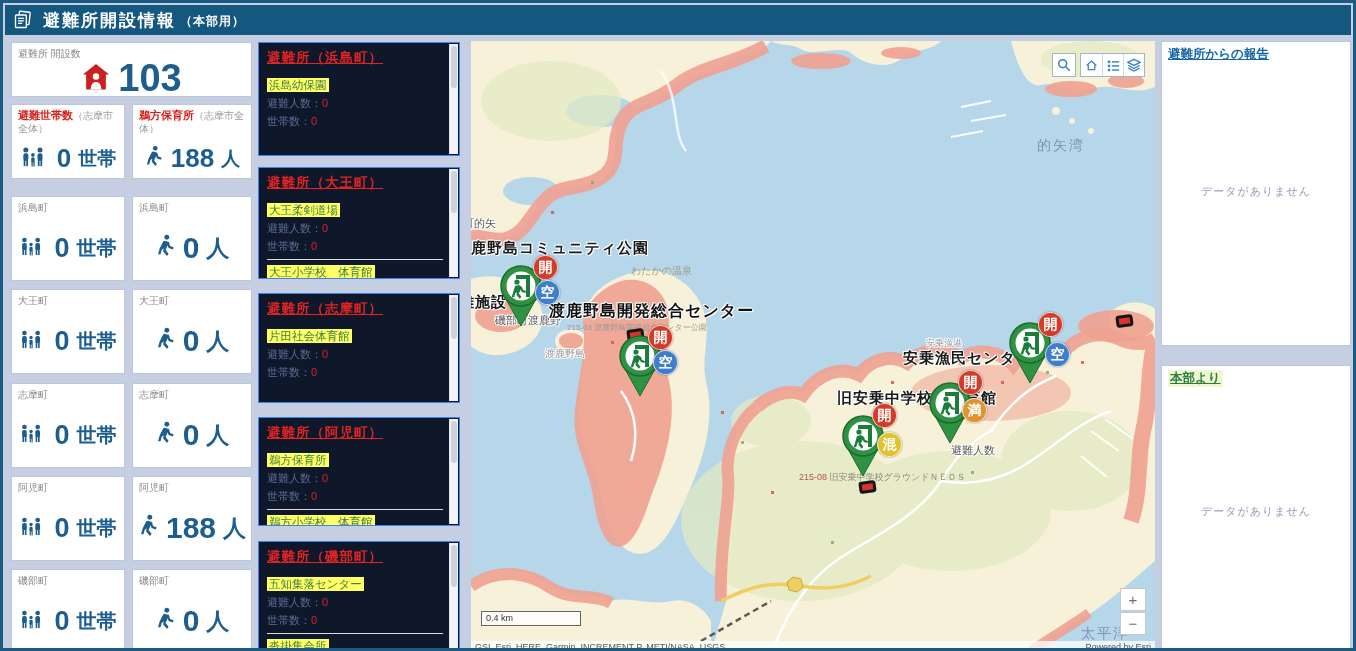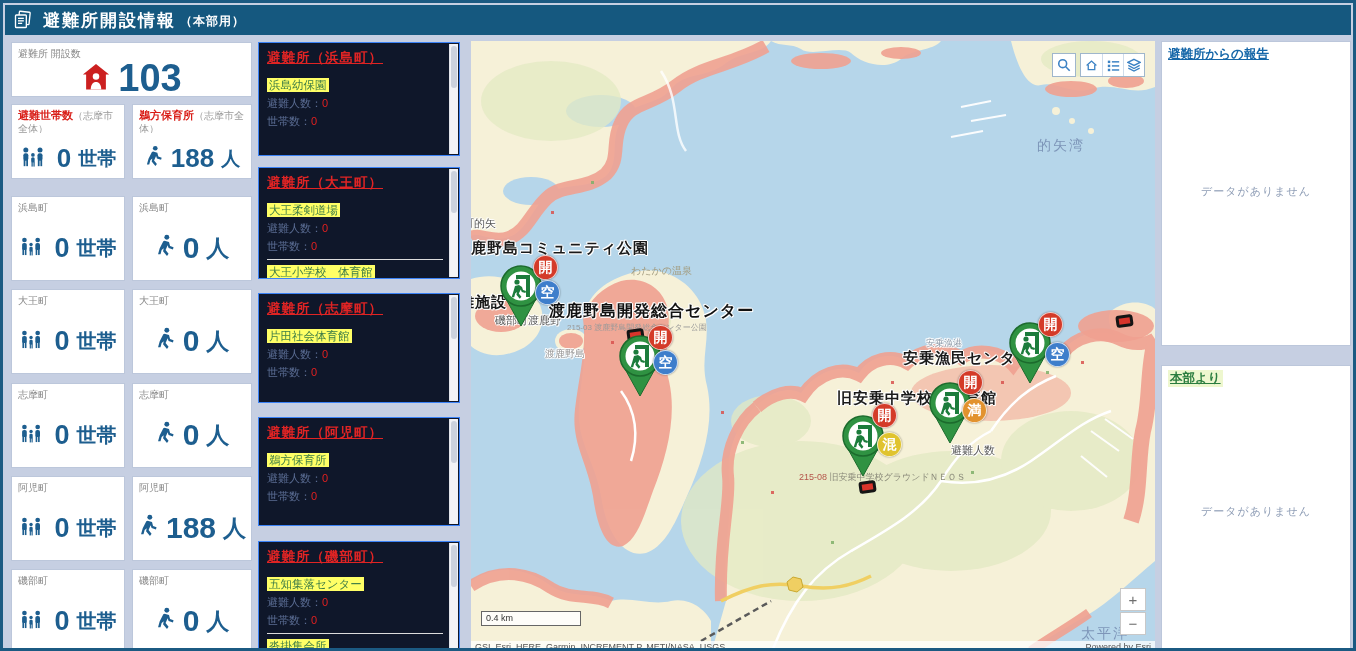--- a/index.html
+++ b/index.html
@@ -357,20 +357,25 @@
     </div>
 </div>
 
 <div class="section" style="left:255px;top:414px;width:202px;height:109px;">
   <div class="sec-title">避難所（阿児町）</div>
   <div class="sh-item">
     <span class="sh-name">鵜方保育所</span>
     <div class="sh-row"><span>避難人数：</span><span class="v">0</span></div>
     <div class="sh-row"><span>世帯数：</span><span class="v">0</span></div>
   </div>
+  <div class="sh-item">
+    <span class="sh-name">鵜方小学校　体育館</span>
+    
+    
+  </div>
   <div class="sec-scroll">
       <div class="sec-thumb"></div>
     </div>
 </div>
 
 <div class="section" style="left:255px;top:538px;width:202px;height:110px;">
   <div class="sec-title">避難所（磯部町）</div>
   <div class="sh-item">
     <span class="sh-name">五知集落センター</span>
     <div class="sh-row"><span>避難人数：</span><span class="v">0</span></div>

